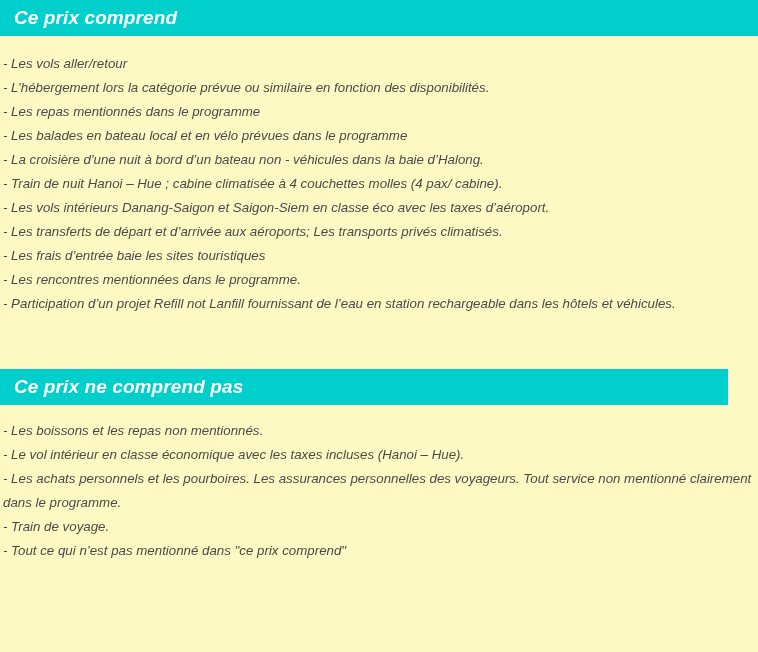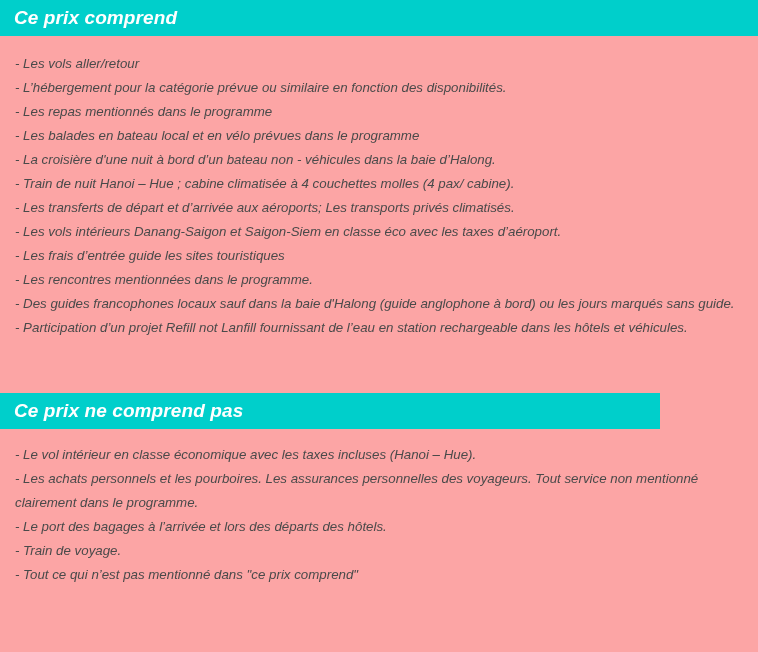--- a/index.html
+++ b/index.html
@@ -12,21 +12,21 @@
     height: 652px;
     background: #ffffff;
     font-family: "Liberation Sans", sans-serif;
     overflow: hidden;
   }
 
   .page {
     position: relative;
     width: 758px;
     height: 652px;
-    background: #fca5a5;
+    background: #fef9c3;
   }
 
   
   .section-header {
     background: #00cfcb;
     color: #ffffff;
     font-style: italic;
     font-weight: bold;
     font-size: 19px;
     line-height: 36px;
@@ -34,27 +34,26 @@
     padding-left: 14px;
     box-sizing: border-box;
     letter-spacing: 0.1px;
     white-space: nowrap;
     overflow: hidden;
   }
   .section-header.full-width {
     width: 758px;
   }
   .section-header.short-width {
-    width: 660px;
+    width: 728px;
   }
 
   
   .section-body {
     padding: 0 2px;
-    margin-left: 12px;
   }
   .item-line {
     color: #4a4a4a;
     font-style: italic;
     font-size: 13.3px;
     line-height: 24px;
     white-space: pre-wrap;
     word-wrap: break-word;
     padding-left: 1px;
   }
@@ -68,40 +67,39 @@
 <body>
 
 <div class="page">
 
   <div class="section-header full-width">Ce prix comprend</div>
 
   <div class="spacer-top-first"></div>
 
   <div class="section-body">
     <div class="item-line">- Les vols aller/retour</div>
-    <div class="item-line">- L’hébergement pour la catégorie prévue ou similaire en fonction des disponibilités.</div>
+    <div class="item-line">- L’hébergement lors la catégorie prévue ou similaire en fonction des disponibilités.</div>
     <div class="item-line">- Les repas mentionnés dans le programme</div>
     <div class="item-line">- Les balades en bateau local et en vélo prévues dans le programme</div>
     <div class="item-line">- La croisière d'une nuit à bord d’un bateau non - véhicules dans la baie d’Halong.</div>
     <div class="item-line">- Train de nuit Hanoi – Hue ; cabine climatisée à 4 couchettes molles (4 pax/ cabine).</div>
+    <div class="item-line">- Les vols intérieurs Danang-Saigon et Saigon-Siem en classe éco avec les taxes d’aéroport.</div>
     <div class="item-line">- Les transferts de départ et d’arrivée aux aéroports; Les transports privés climatisés.</div>
-    <div class="item-line">- Les vols intérieurs Danang-Saigon et Saigon-Siem en classe éco avec les taxes d’aéroport.</div>
-    <div class="item-line">- Les frais d’entrée guide les sites touristiques</div>
+    <div class="item-line">- Les frais d’entrée baie les sites touristiques</div>
     <div class="item-line">- Les rencontres mentionnées dans le programme.</div>
-    <div class="item-line">- Des guides francophones locaux sauf dans la baie d'Halong (guide anglophone à bord) ou les jours marqués sans guide.</div>
     <div class="item-line">- Participation d’un projet Refill not Lanfill fournissant de l’eau en station rechargeable dans les hôtels et véhicules.</div>
   </div>
 
   <div class="spacer-between"></div>
 
   <div class="section-header short-width">Ce prix ne comprend pas</div>
 
   <div class="spacer-after-bar"></div>
 
   <div class="section-body">
+    <div class="item-line">- Les boissons et les repas non mentionnés.</div>
     <div class="item-line">- Le vol intérieur en classe économique avec les taxes incluses (Hanoi – Hue).</div>
     <div class="item-line">- Les achats personnels et les pourboires. Les assurances personnelles des voyageurs. Tout service non mentionné clairement dans le programme.</div>
-    <div class="item-line">- Le port des bagages à l’arrivée et lors des départs des hôtels.</div>
     <div class="item-line">- Train de voyage.</div>
     <div class="item-line">- Tout ce qui n’est pas mentionné dans "ce prix comprend"</div>
   </div>
 
 </div>
 
 </body></html>

